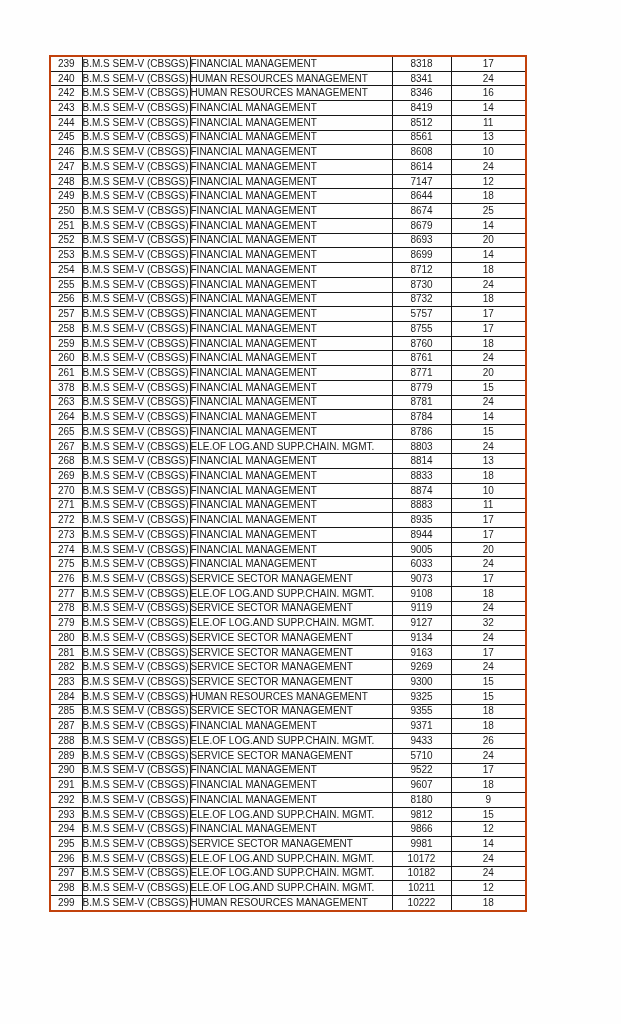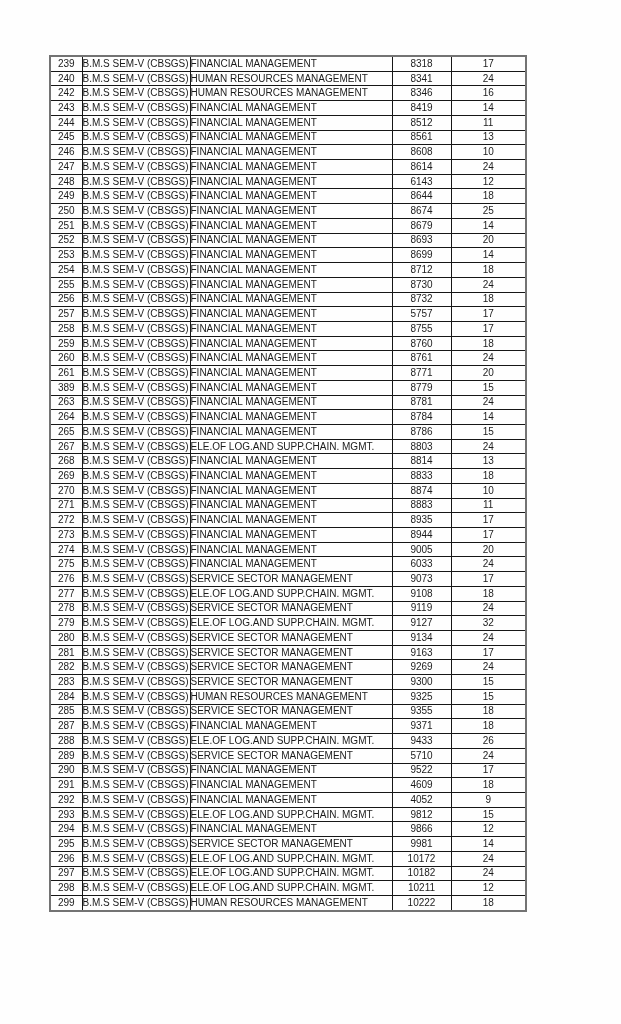--- a/index.html
+++ b/index.html
@@ -24,21 +24,21 @@
   .table-wrap {
     position: absolute;
     left: 49px;
     top: 55px;
     width: 476px;
   }
   table.results {
     border-collapse: collapse;
     table-layout: fixed;
     width: 476px;
-    border: 2px solid #737373;
+    border: 2px solid #c2410c;
   }
   table.results td {
     border: 1px solid #161616;
     height: 13.72px;
     font-size: 10px;
     line-height: 10px;
     color: #1b1b1b;
     padding: 0;
     white-space: nowrap;
     overflow: hidden;
@@ -117,21 +117,21 @@
             <td class="c-srno">247</td>
             <td class="c-course">B.M.S SEM-V (CBSGS)</td>
             <td class="c-subj">FINANCIAL MANAGEMENT</td>
             <td class="c-seat">8614</td>
             <td class="c-marks">24</td>
           </tr>
           <tr>
             <td class="c-srno">248</td>
             <td class="c-course">B.M.S SEM-V (CBSGS)</td>
             <td class="c-subj">FINANCIAL MANAGEMENT</td>
-            <td class="c-seat">6143</td>
+            <td class="c-seat">7147</td>
             <td class="c-marks">12</td>
           </tr>
           <tr>
             <td class="c-srno">249</td>
             <td class="c-course">B.M.S SEM-V (CBSGS)</td>
             <td class="c-subj">FINANCIAL MANAGEMENT</td>
             <td class="c-seat">8644</td>
             <td class="c-marks">18</td>
           </tr>
           <tr>
@@ -212,21 +212,21 @@
             <td class="c-marks">24</td>
           </tr>
           <tr>
             <td class="c-srno">261</td>
             <td class="c-course">B.M.S SEM-V (CBSGS)</td>
             <td class="c-subj">FINANCIAL MANAGEMENT</td>
             <td class="c-seat">8771</td>
             <td class="c-marks">20</td>
           </tr>
           <tr>
-            <td class="c-srno">389</td>
+            <td class="c-srno">378</td>
             <td class="c-course">B.M.S SEM-V (CBSGS)</td>
             <td class="c-subj">FINANCIAL MANAGEMENT</td>
             <td class="c-seat">8779</td>
             <td class="c-marks">15</td>
           </tr>
           <tr>
             <td class="c-srno">263</td>
             <td class="c-course">B.M.S SEM-V (CBSGS)</td>
             <td class="c-subj">FINANCIAL MANAGEMENT</td>
             <td class="c-seat">8781</td>
@@ -404,28 +404,28 @@
             <td class="c-srno">290</td>
             <td class="c-course">B.M.S SEM-V (CBSGS)</td>
             <td class="c-subj">FINANCIAL MANAGEMENT</td>
             <td class="c-seat">9522</td>
             <td class="c-marks">17</td>
           </tr>
           <tr>
             <td class="c-srno">291</td>
             <td class="c-course">B.M.S SEM-V (CBSGS)</td>
             <td class="c-subj">FINANCIAL MANAGEMENT</td>
-            <td class="c-seat">4609</td>
+            <td class="c-seat">9607</td>
             <td class="c-marks">18</td>
           </tr>
           <tr>
             <td class="c-srno">292</td>
             <td class="c-course">B.M.S SEM-V (CBSGS)</td>
             <td class="c-subj">FINANCIAL MANAGEMENT</td>
-            <td class="c-seat">4052</td>
+            <td class="c-seat">8180</td>
             <td class="c-marks">9</td>
           </tr>
           <tr>
             <td class="c-srno">293</td>
             <td class="c-course">B.M.S SEM-V (CBSGS)</td>
             <td class="c-subj">ELE.OF LOG.AND SUPP.CHAIN. MGMT.</td>
             <td class="c-seat">9812</td>
             <td class="c-marks">15</td>
           </tr>
           <tr>

